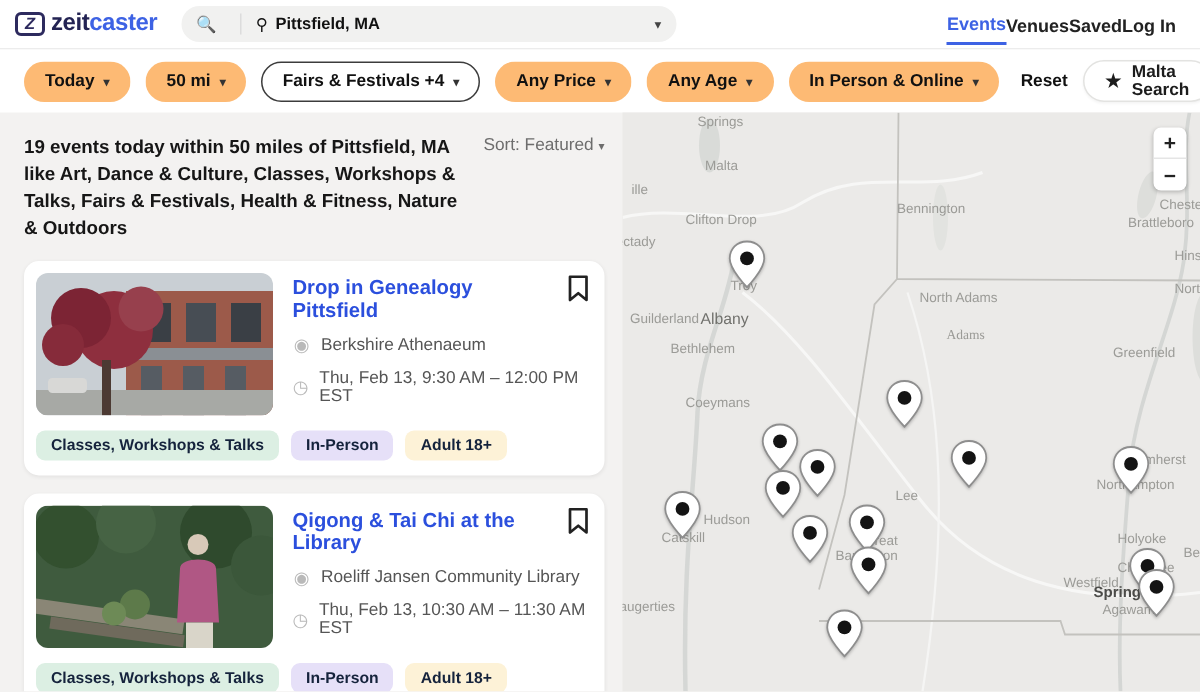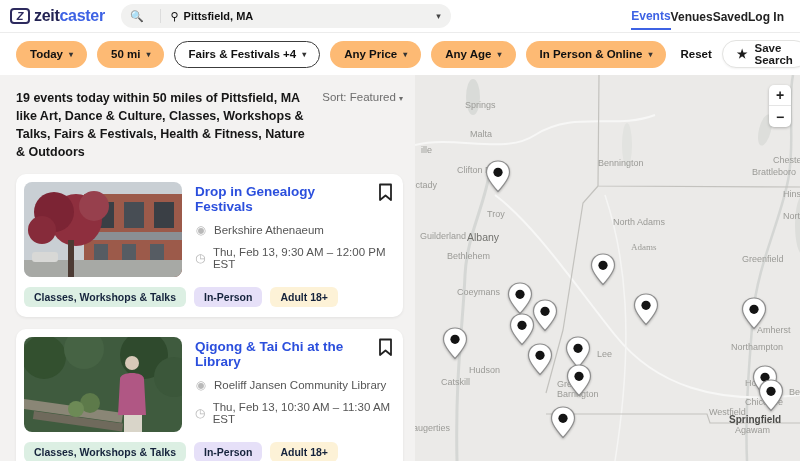--- a/index.html
+++ b/index.html
@@ -62,21 +62,21 @@
   .meta { display:flex; align-items:center; gap:7px; margin-top:9px; font-size:11.5px; color:#555; }
   .meta-ico { color:#b9b9b9; font-size:12px; width:12px; text-align:center; }
   .bookmark { position:absolute; right:0; top:1px; cursor:pointer; }
   .tags { display:flex; gap:8px; margin-top:10px;align-items:center; }
   .tag { font-size:10.5px; font-weight:700; color:#15233c; padding:4px 10px; border-radius:6px;
     white-space:nowrap; }
 
   
   .map { position:relative; flex:1; background:#ebeae8; overflow:hidden; }
   .map-label { position:absolute; font-size:9px; color:#9b9b97; white-space:pre;
-    text-align:left;margin-top:24px; }
+    text-align:right; }
   .map-label.big { font-size:10.5px; color:#71716d; }
   .map-label.bold { font-weight:700; color:#4c4c49; font-size:10px; }
   .pin { position:absolute; width:26px; height:33px; cursor:pointer;
     filter:drop-shadow(0 1px 1px rgba(0,0,0,.25)); }
   .zoomctl { position:absolute; top:10px; right:9px; width:22px; background:#fff;
     border-radius:5px; box-shadow:0 1px 3px rgba(0,0,0,.25); overflow:hidden; }
   .zoomctl div { height:21px; display:flex; align-items:center; justify-content:center;
     font-size:14px; font-weight:700; color:#222; cursor:pointer; }
   .zoomctl .zin { border-bottom:1px solid #e5e5e5; }
 </style>
@@ -108,21 +108,21 @@
       <span class="pill">Today<span class="chev">▾</span></span>
       <span class="pill">50 mi<span class="chev">▾</span></span>
       <span class="pill selected">Fairs &amp; Festivals +4<span class="chev">▾</span></span>
       <span class="pill">Any Price<span class="chev">▾</span></span>
       <span class="pill">Any Age<span class="chev">▾</span></span>
       <span class="pill">In Person &amp; Online<span class="chev">▾</span></span>
     </span>
   <span class="reset">Reset</span>
   <div class="save-search">
     <span class="star">★</span>
-    <span>Save Search</span>
+    <span>Malta Search</span>
   </div>
 </div>
 
 <div class="main">
   <div class="left-panel">
     <div class="summary-row">
       <div class="summary">19 events today within 50 miles of Pittsfield, MA like Art, Dance &amp; Culture, Classes, Workshops &amp; Talks, Fairs &amp; Festivals, Health &amp; Fitness, Nature &amp; Outdoors</div>
       <div class="sort">
         <span>Sort: Featured</span>
         <span class="chev"> ▾</span>
@@ -145,21 +145,21 @@
     <rect x="0" y="78" width="158" height="17" fill="#a7a9a5"></rect>
     <rect x="8" y="70" width="26" height="10" rx="3" fill="#d8d8d6"></rect>
     <circle cx="52" cy="38" r="26" fill="#8e2f3e"></circle>
                 <circle cx="30" cy="30" r="20" fill="#7c2434"></circle>
                 <circle cx="70" cy="24" r="15" fill="#97404d"></circle>
                 <circle cx="18" cy="48" r="14" fill="#862b3a"></circle>
     <rect x="44" y="58" width="6" height="37" fill="#4c3a33"></rect>
               </svg>
             </div>
             <div class="card-body">
-              <div class="card-title">Drop in Genealogy Festivals</div>
+              <div class="card-title">Drop in Genealogy Pittsfield</div>
               <span class="bookmark"><svg width="15" height="19" viewBox="0 0 15 19" fill="none">
   <path d="M2 1.5 H13 V17 L7.5 12.5 L2 17 Z" stroke="#222" stroke-width="1.8" stroke-linejoin="round"></path>
                 </svg></span>
               <div class="meta">
                 <span class="meta-ico">◉</span>
                 <span>Berkshire Athenaeum</span>
               </div>
               <div class="meta">
                 <span class="meta-ico">◷</span>
                 <span>Thu, Feb 13, 9:30 AM – 12:00 PM EST</span>

